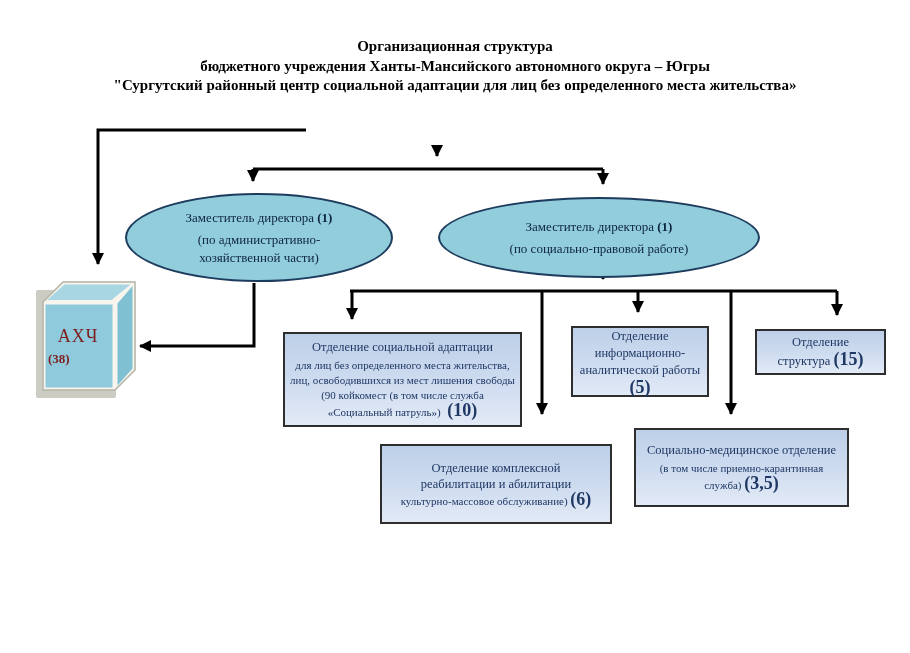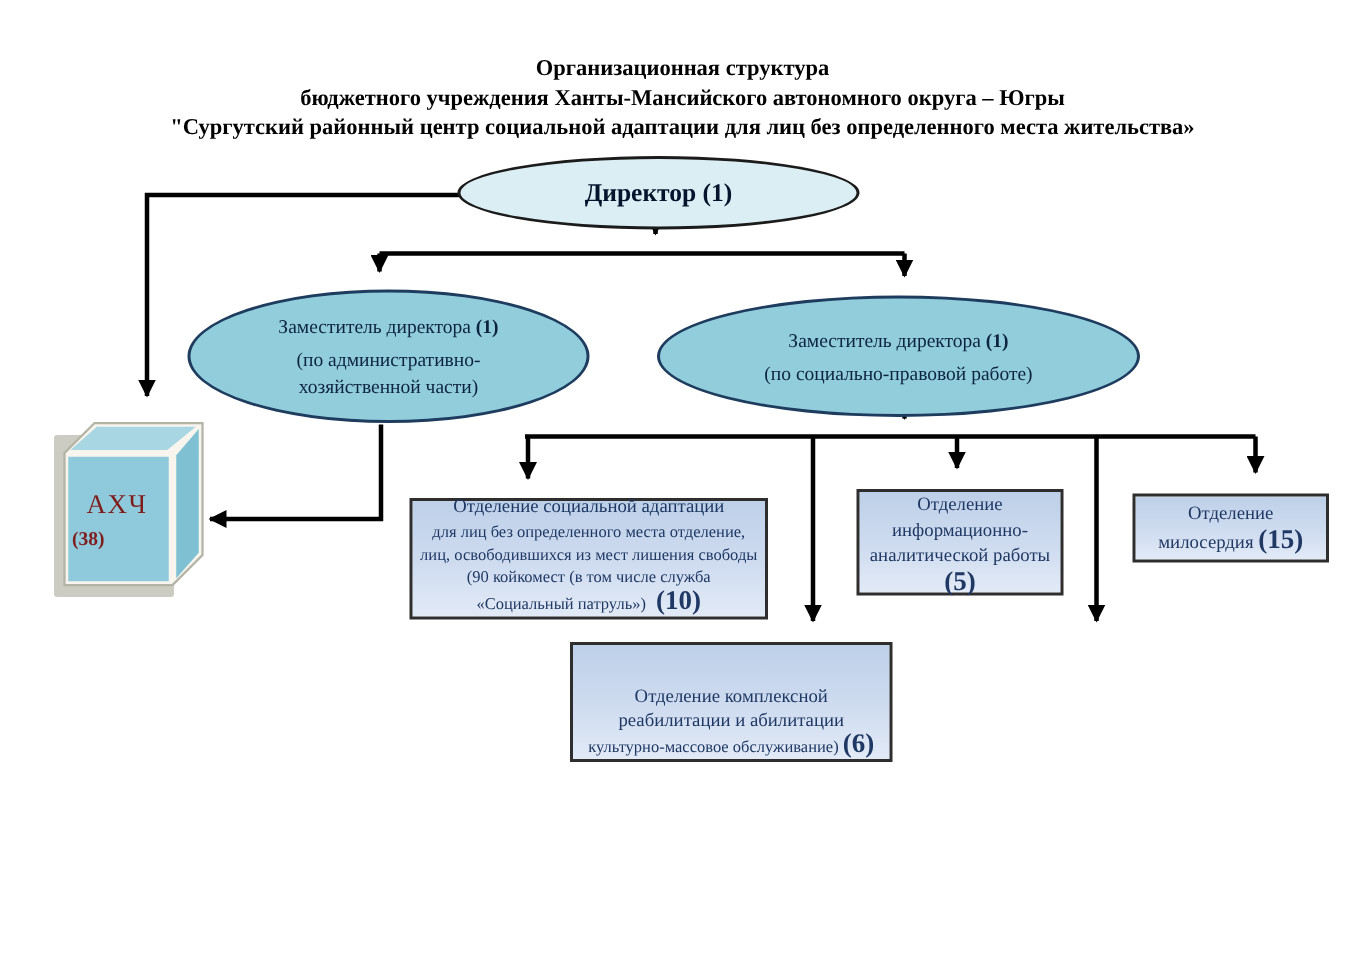--- a/index.html
+++ b/index.html
@@ -17,24 +17,24 @@
   .ellipse{border-radius:50%;}
   .director{left:305px;top:104px;width:268px;height:49px;background:#daeef3;
             border:2px solid #1b1b1b;font-size:17px;font-weight:bold;color:#04142c;}
   .deputy{background:#92cddc;border:2px solid #1d3c5e;color:#0d2440;font-size:13px;}
   .deputy-admin{left:125px;top:193px;width:268px;height:89px;line-height:18px;}
   .deputy-social{left:438px;top:197px;width:322px;height:81px;line-height:18px;}
   .dep-line1{margin-bottom:4px;}
 
   .box{background:linear-gradient(180deg,#bdd0e8 0%,#cfdcf0 55%,#e2eaf6 100%);
        border:2px solid #2e2e2e;color:#1f3864;}
-  .box1{left:273px;top:332px;width:239px;height:81px;justify-content:flex-end;}
+  .box1{left:283px;top:332px;width:239px;height:95px;}
   .box2{left:571px;top:326px;width:138px;height:71px;}
   .box3{left:755px;top:329px;width:131px;height:46px;}
-  .box4{left:380px;top:428px;width:215px;height:80px;justify-content:flex-end;}
+  .box4{left:380px;top:444px;width:232px;height:80px;}
   .box5{left:634px;top:428px;width:215px;height:79px;}
 
   .b-head{font-size:12.5px;line-height:16px;}
   .b-body{font-size:11px;line-height:15px;}
   .b-line2{font-size:12.5px;line-height:17px;}
   .b-count{font-weight:bold;font-size:18px;}
   .gap-sm{margin-top:3px;}
 
   .cube-text{position:absolute;left:44px;top:326px;width:68px;z-index:2;
              text-align:center;color:#7f1d1d;}
@@ -77,24 +77,20 @@
       <path d="M603,278 L603,279" marker-end="url(#arr)"></path>
       <path d="M350,291 L837,291"></path>
       <path d="M352,291 L352,319" marker-end="url(#arr)"></path>
       <path d="M542,291 L542,414" marker-end="url(#arr)"></path>
       <path d="M638,291 L638,312" marker-end="url(#arr)"></path>
       <path d="M731,291 L731,414" marker-end="url(#arr)"></path>
       <path d="M837,291 L837,315" marker-end="url(#arr)"></path>
     </g>
   </svg>
 
-  <div class="node ellipse director">
-    <div><span>Директор</span>
-      <span>(1)</span></div>
-  </div>
 
   <div class="node ellipse deputy deputy-admin">
     <div class="dep-line1"><span>Заместитель директора</span>
       <b>(1)</b></div>
     <div>(по административно-</div>
     <div>хозяйственной части)</div>
   </div>
 
   <div class="node ellipse deputy deputy-social">
     <div class="dep-line1"><span>Заместитель директора</span>
@@ -102,41 +98,47 @@
     <div>(по социально-правовой работе)</div>
   </div>
 
   <div class="cube-text">
     <div class="ahch-label">АХЧ</div>
     <div class="ahch-count">(38)</div>
   </div>
 
   <div class="node box box1">
     <div class="b-head">Отделение социальной адаптации</div>
-    <div class="b-body gap-sm">для лиц без определенного места отделение,</div>
+    <div class="b-body gap-sm">для лиц без определенного места жительства,</div>
     <div class="b-body">лиц, освободившихся из мест лишения свободы</div>
     <div class="b-body">(90 койкомест (в том числе служба</div>
     <div class="b-body"><span>«Социальный патруль»)</span>
       <b class="b-count" style="margin-left:4px">(10)</b></div>
   </div>
 
   <div class="node box box2">
     <div class="b-line2">Отделение</div>
     <div class="b-line2">информационно-</div>
     <div class="b-line2">аналитической работы</div>
     <div class="b-line2 b-count">(5)</div>
   </div>
 
   <div class="node box box3">
     <div class="b-line2">Отделение</div>
-    <div class="b-line2"><span>милосердия</span>
+    <div class="b-line2"><span>структура</span>
       <b class="b-count">(15)</b></div>
   </div>
 
   <div class="node box box4">
     <div class="b-head">Отделение комплексной</div>
     <div class="b-head">реабилитации и абилитации</div>
     <div class="b-body"><span>культурно-массовое обслуживание)</span>
       <b class="b-count">(6)</b></div>
   </div>
 
+  <div class="node box box5">
+    <div class="b-head">Социально-медицинское отделение</div>
+    <div class="b-body gap-sm">(в том числе приемно-карантинная</div>
+    <div class="b-body"><span>служба)</span>
+      <b class="b-count">(3,5)</b></div>
+  </div>
 
 </div>
 
 </body></html>

